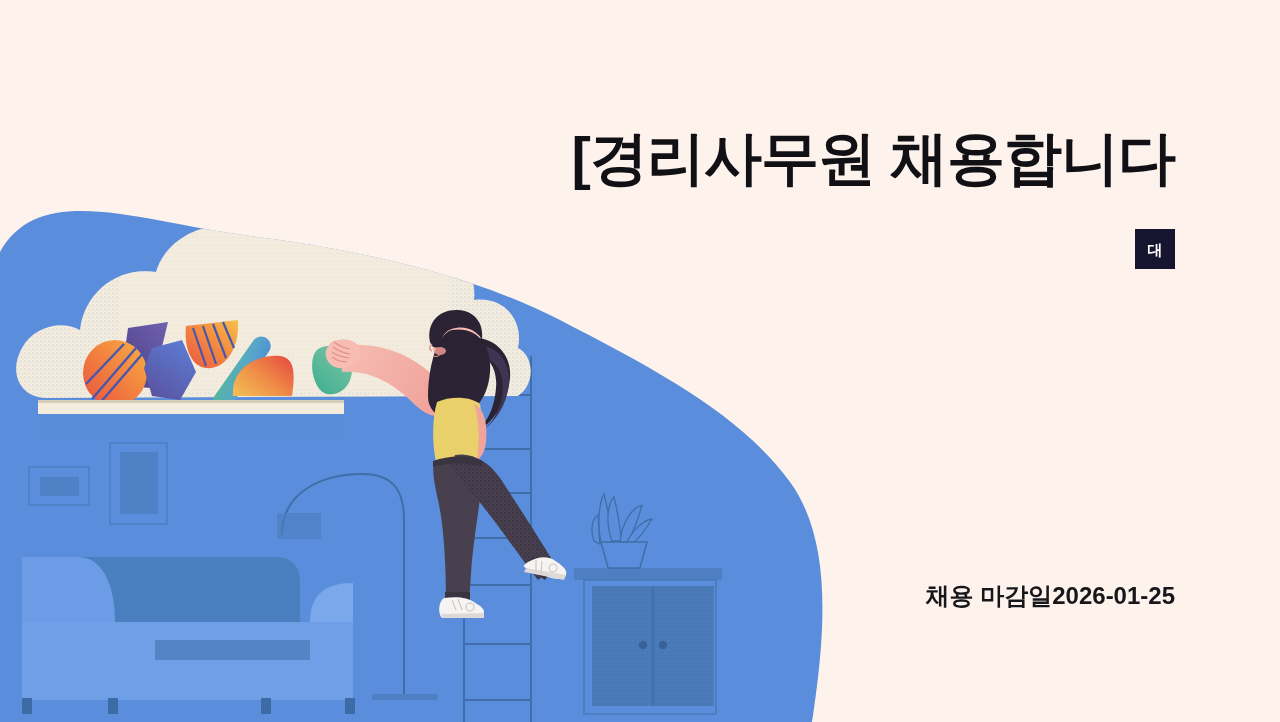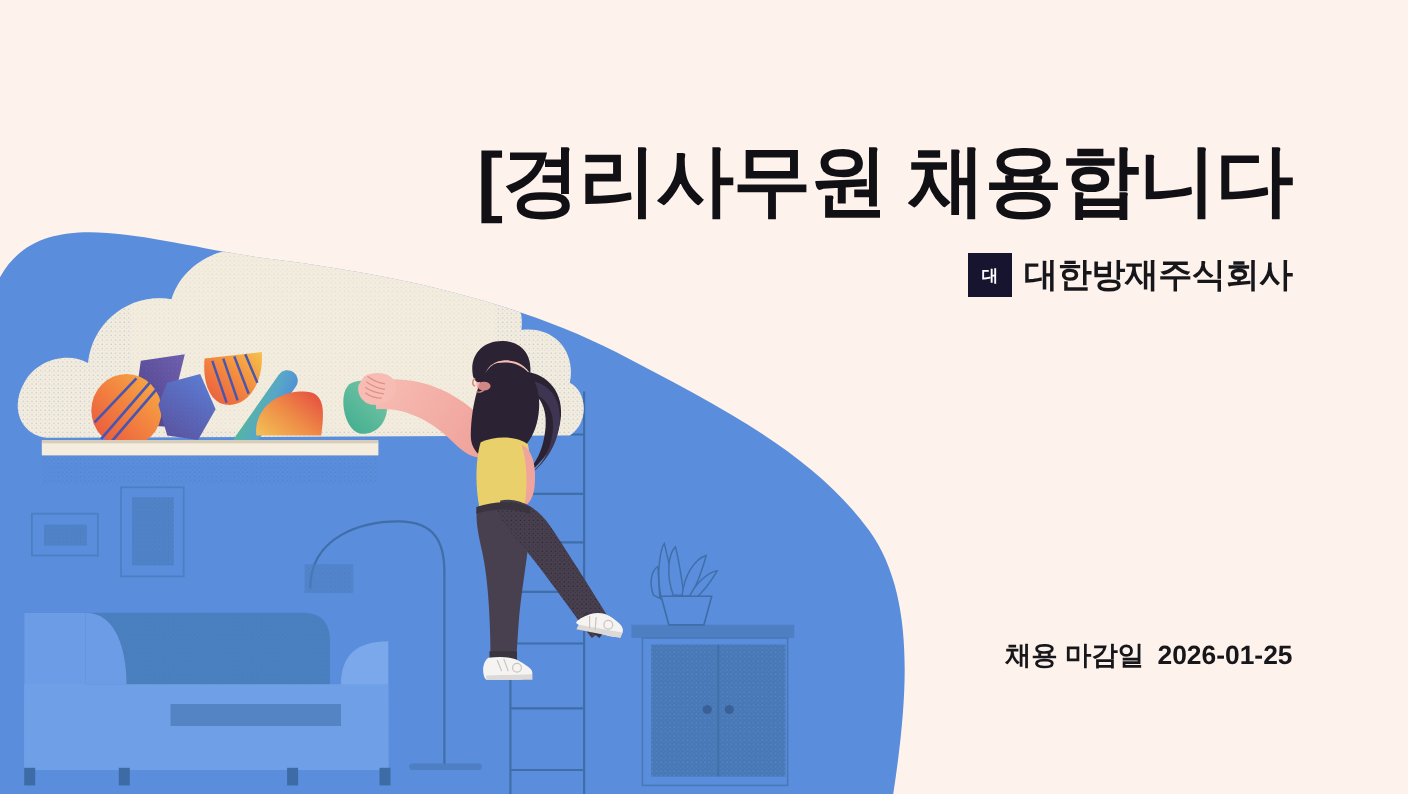--- a/index.html
+++ b/index.html
@@ -10,41 +10,41 @@
   }
   #poster{position:relative;width:1280px;height:722px;overflow:hidden;background:#fdf3ec;}
 
   
   #art{position:absolute;left:0;top:0;width:1280px;height:722px;}
 
   
   #headline{
     position:absolute;left:0;top:128px;width:1175px;
     text-align:right;
-    font-size:71px;font-weight:bold;letter-spacing:-1px;
+    font-size:58px;font-weight:bold;letter-spacing:-1px;
     color:#111014;line-height:1.05;
     white-space:nowrap;
   }
   #companyRow{
     position:absolute;right:105px;top:229px;
     display:flex;align-items:center;gap:11px;
   }
   #logoBadge{
     width:40px;height:40px;background:#171430;
     display:flex;align-items:center;justify-content:center;
     color:#ffffff;font-size:15px;font-weight:bold;line-height:1;
   }
   #companyName{
     font-size:31px;font-weight:bold;color:#17161b;letter-spacing:-0.5px;white-space:nowrap;
   }
   #deadline{
     position:absolute;right:105px;top:580px;
     font-size:24px;font-weight:bold;color:#17161b;white-space:nowrap;
   }
-  #deadline .dl-label{margin-right:12px;}
+  #deadline .dl-label{}
 </style>
 </head>
 <body>
 
 <div id="poster">
 
   <svg id="art" viewBox="0 0 1280 722">
     <defs>
 
       <pattern id="grain" width="4" height="4" patternUnits="userSpaceOnUse">
@@ -383,20 +383,19 @@
         </g>
       </g>
 
     </g>
   </svg>
 
   <div id="headline">[경리사무원 채용합니다</div>
 
   <div id="companyRow">
     <div id="logoBadge">대</div>
-    <div id="companyName">대한방재주식회사</div>
   </div>
 
   <div id="deadline">
     <span class="dl-label">채용 마감일</span><span>2026-01-25</span>
   </div>
 
 </div>
 
 </body></html>

